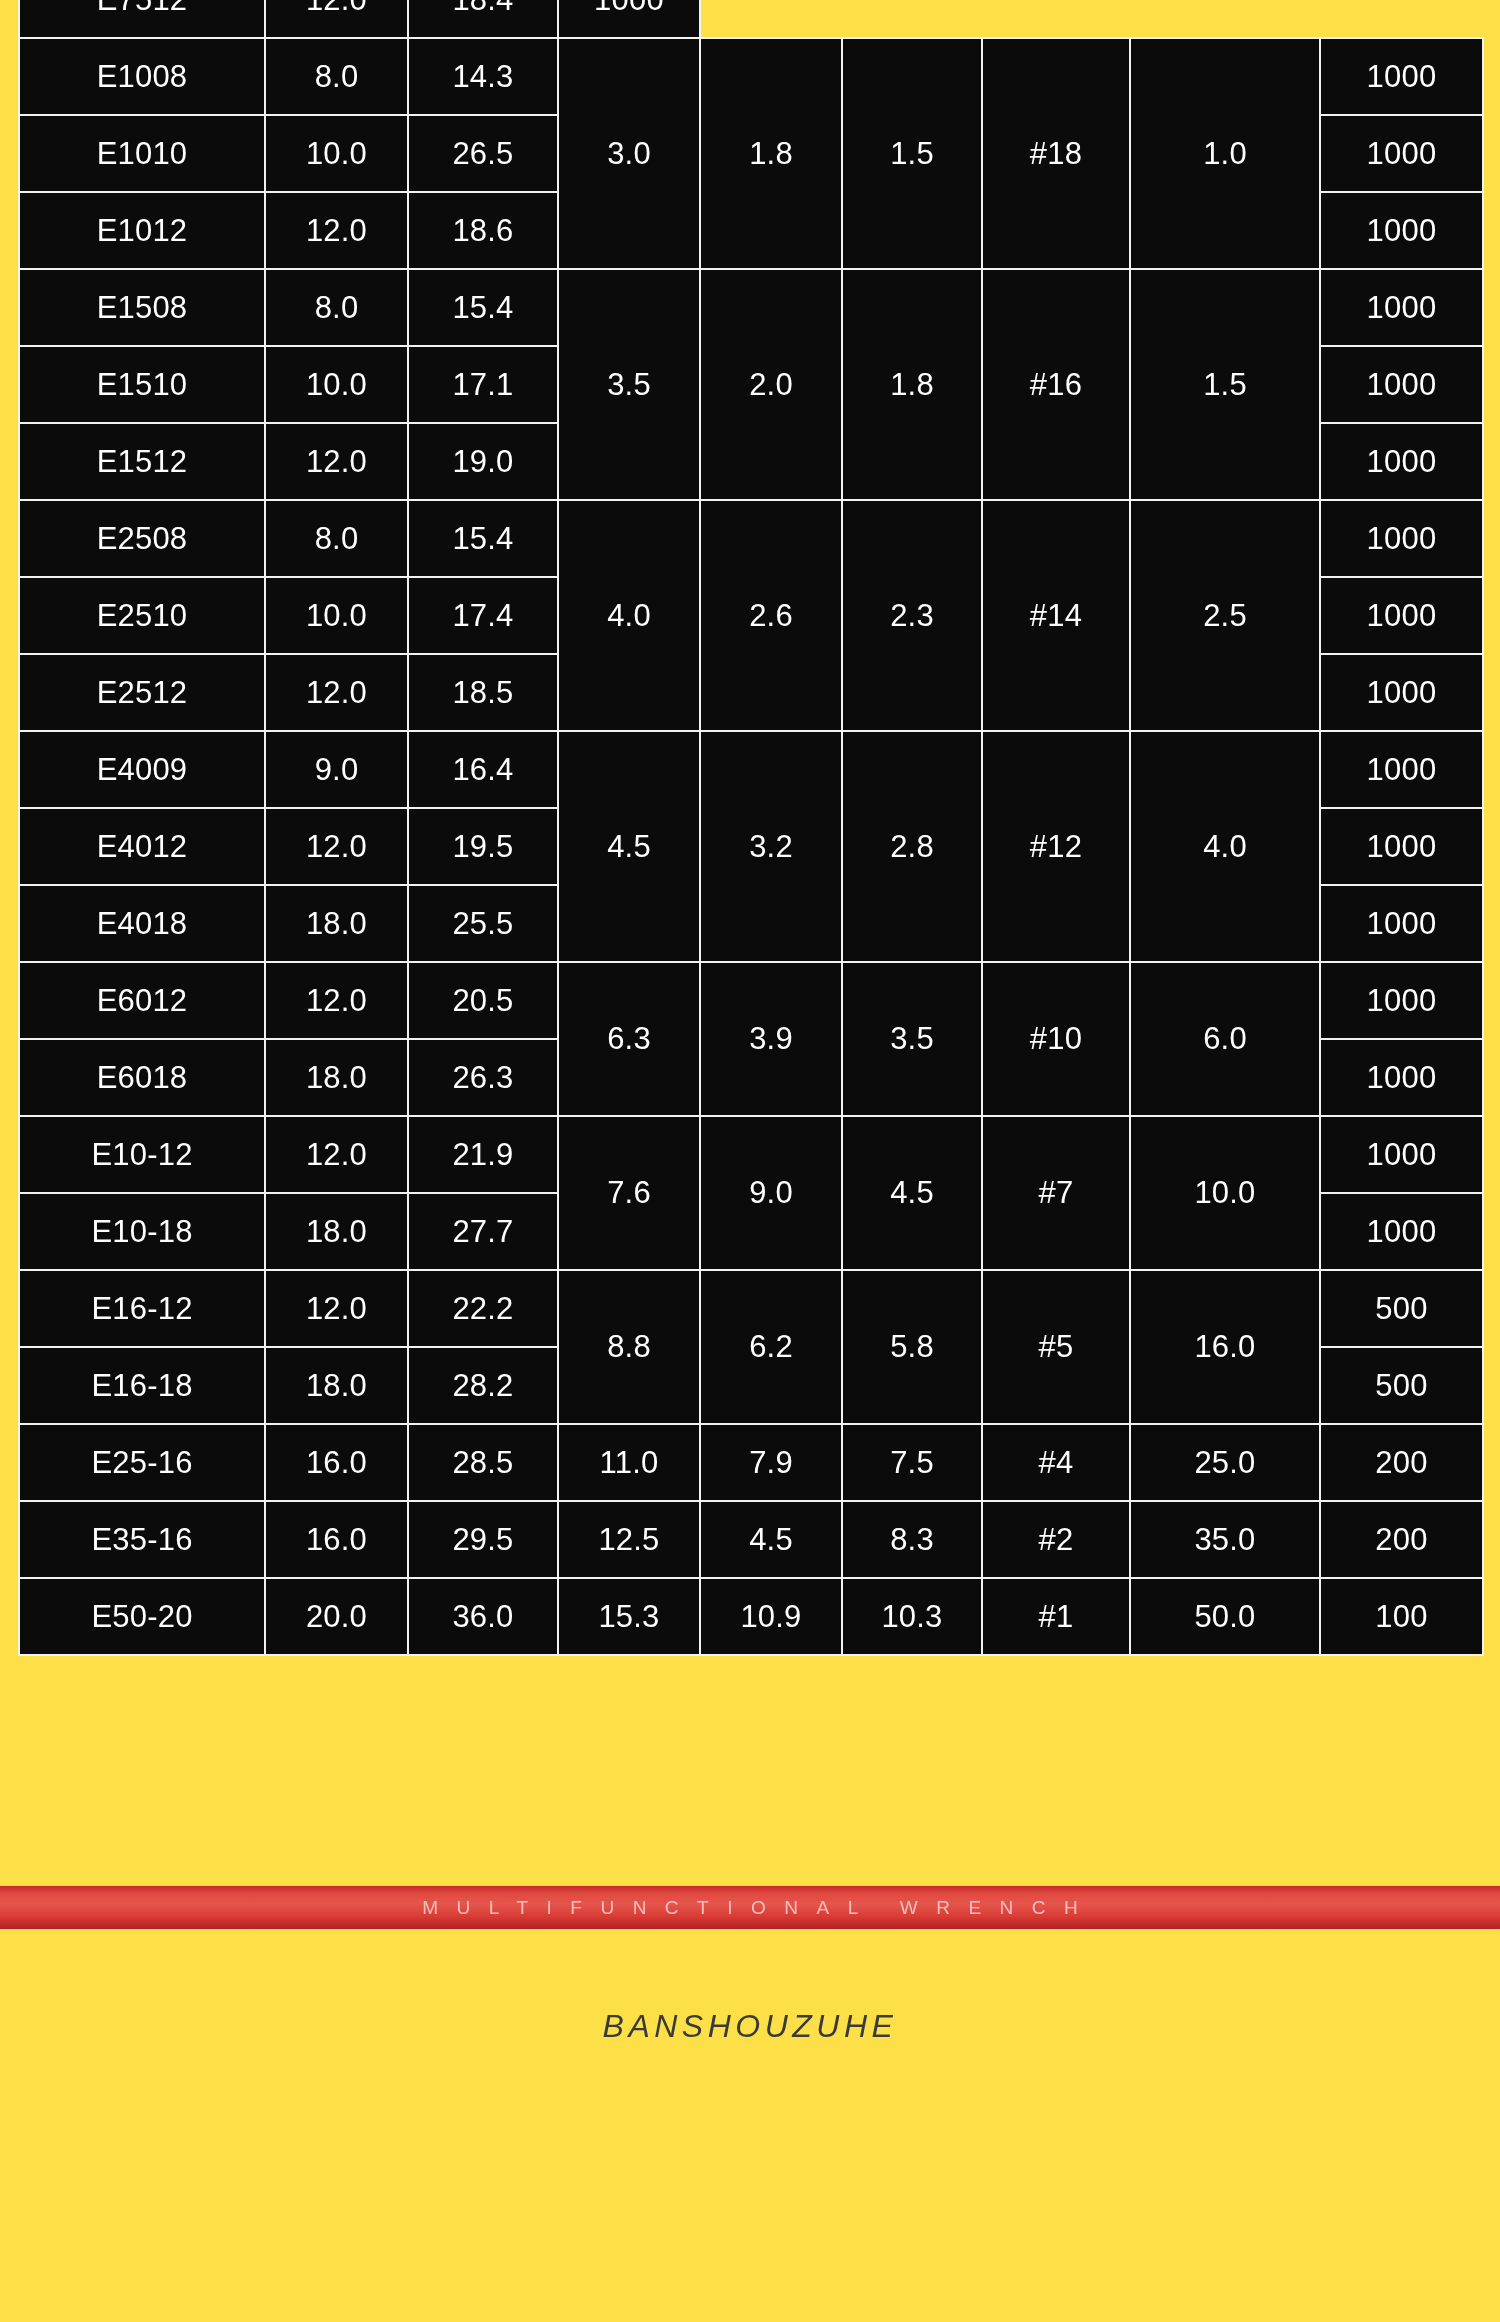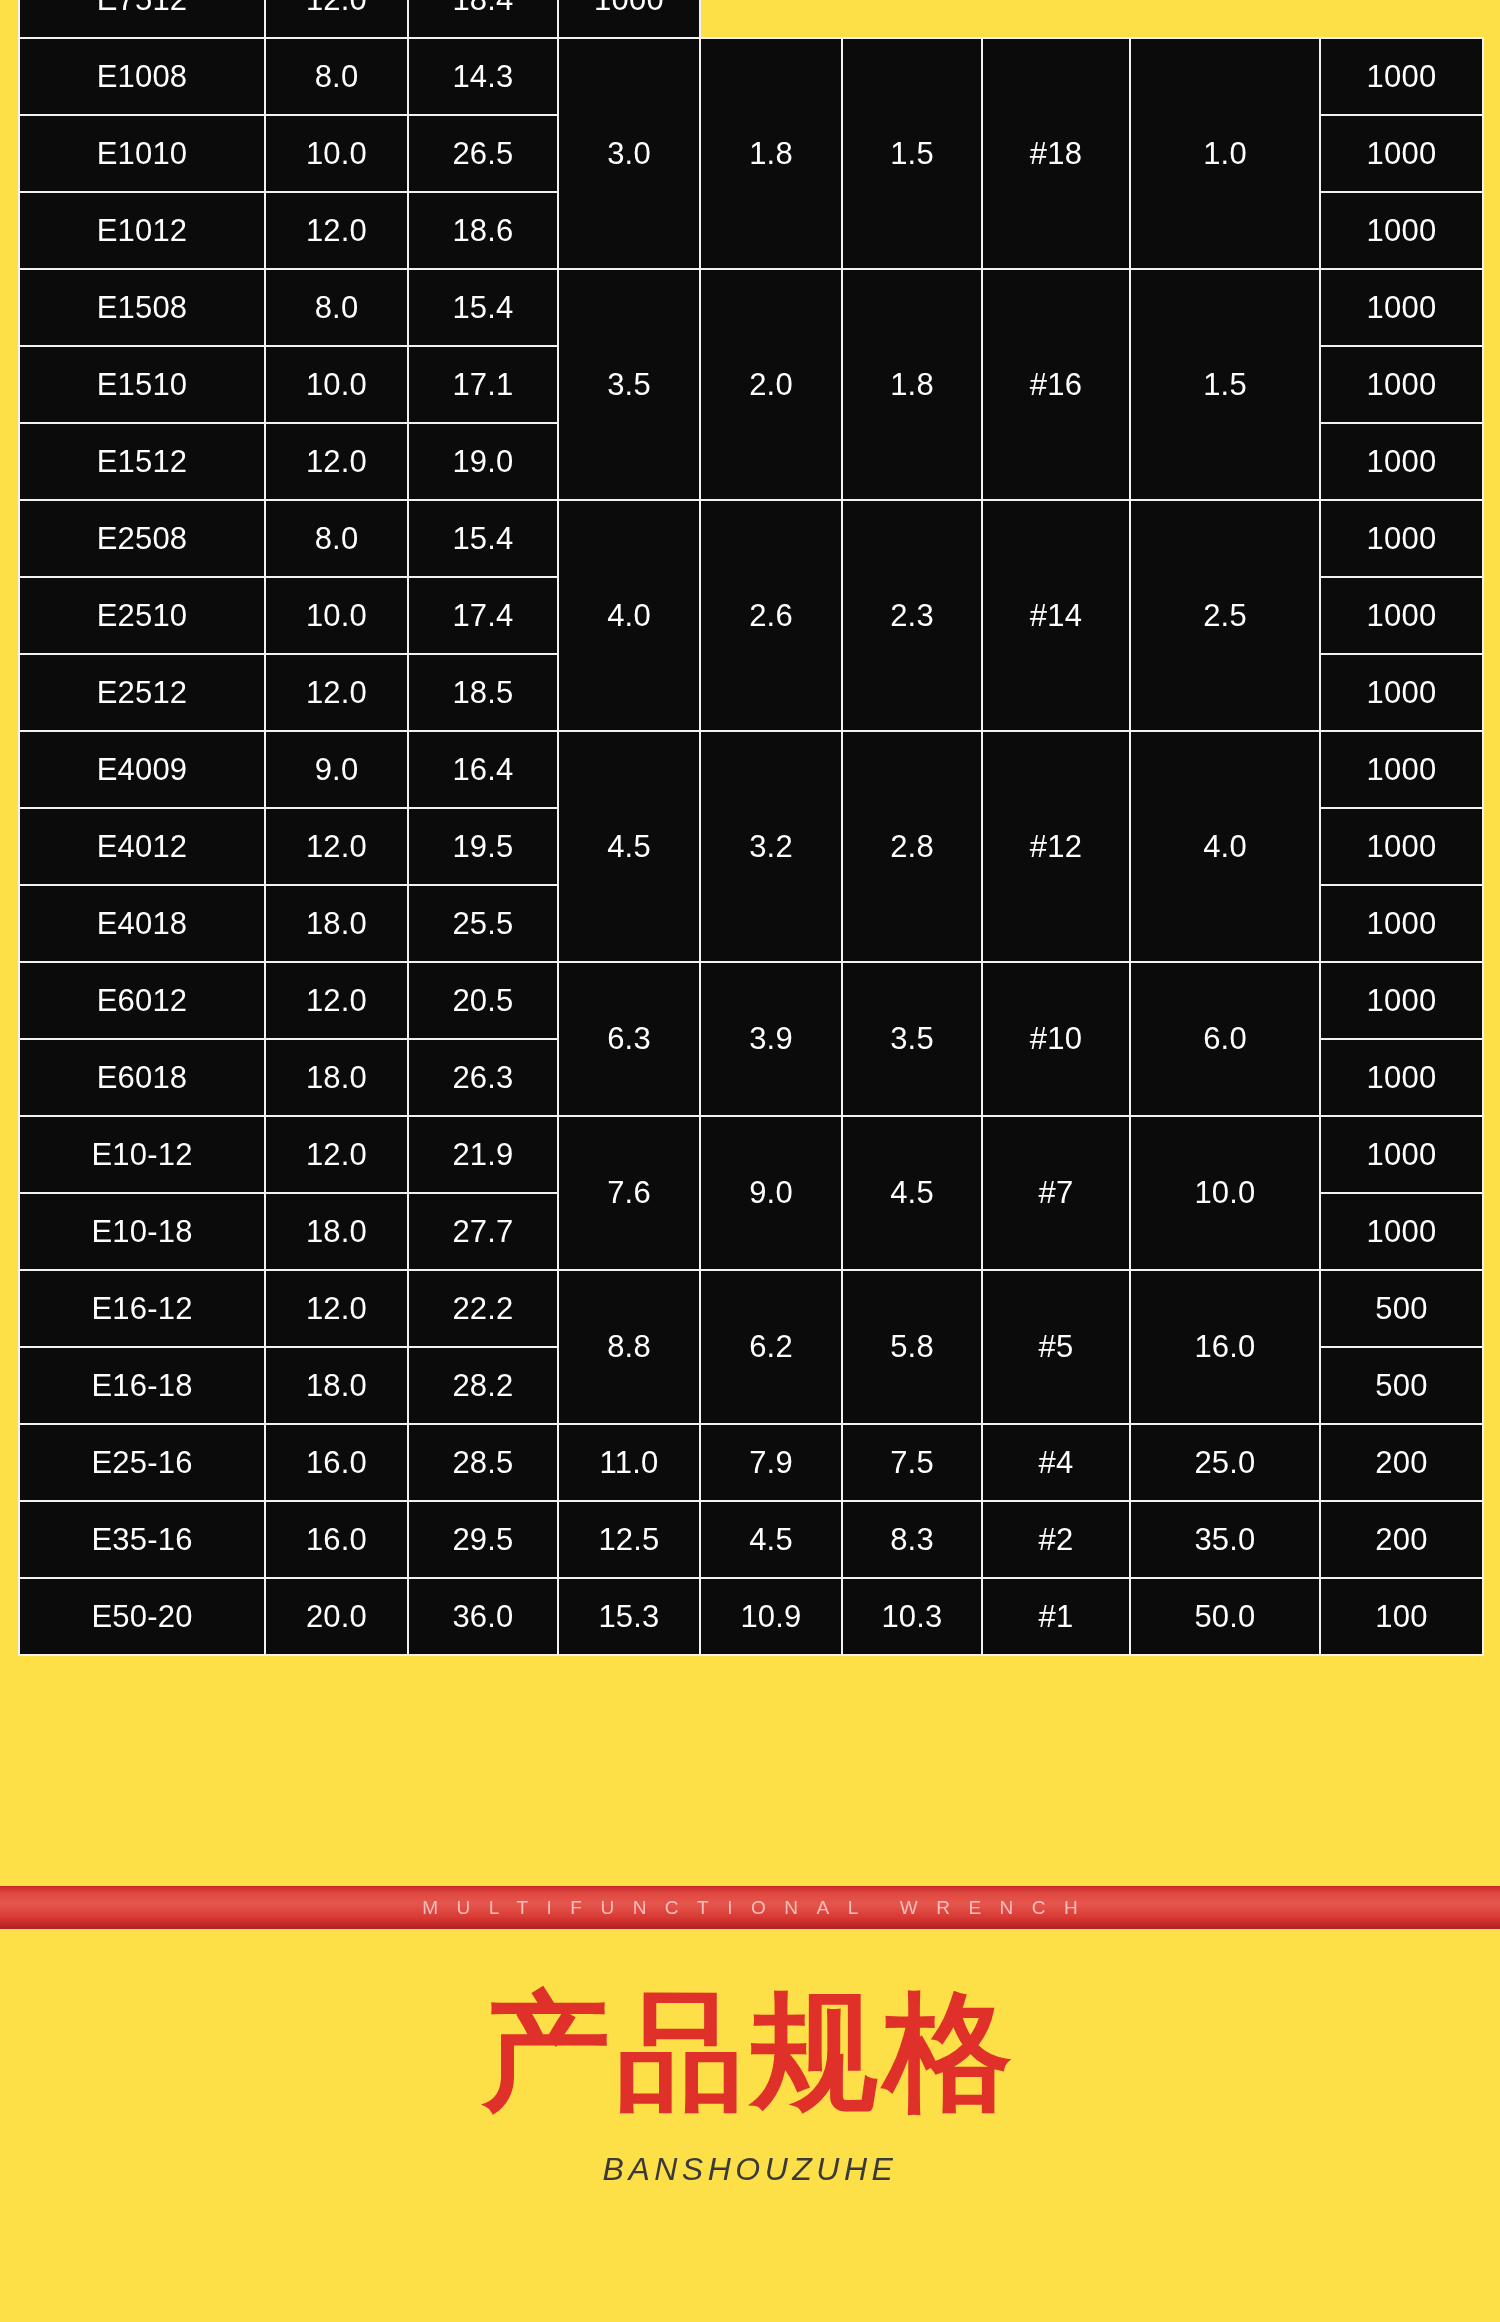--- a/index.html
+++ b/index.html
@@ -321,17 +321,16 @@
           </tr>
         </tbody>
     </table>
   </div>
 
   <div class="red-banner">
     <div class="caption">MULTIFUNCTIONAL WRENCH</div>
   </div>
 
   <div class="headline-block">
-    <div class="headline-cn">产品规格</div>
     <div class="headline-py">BANSHOUZUHE</div>
   </div>
 
 </div>
 
 </body></html>

